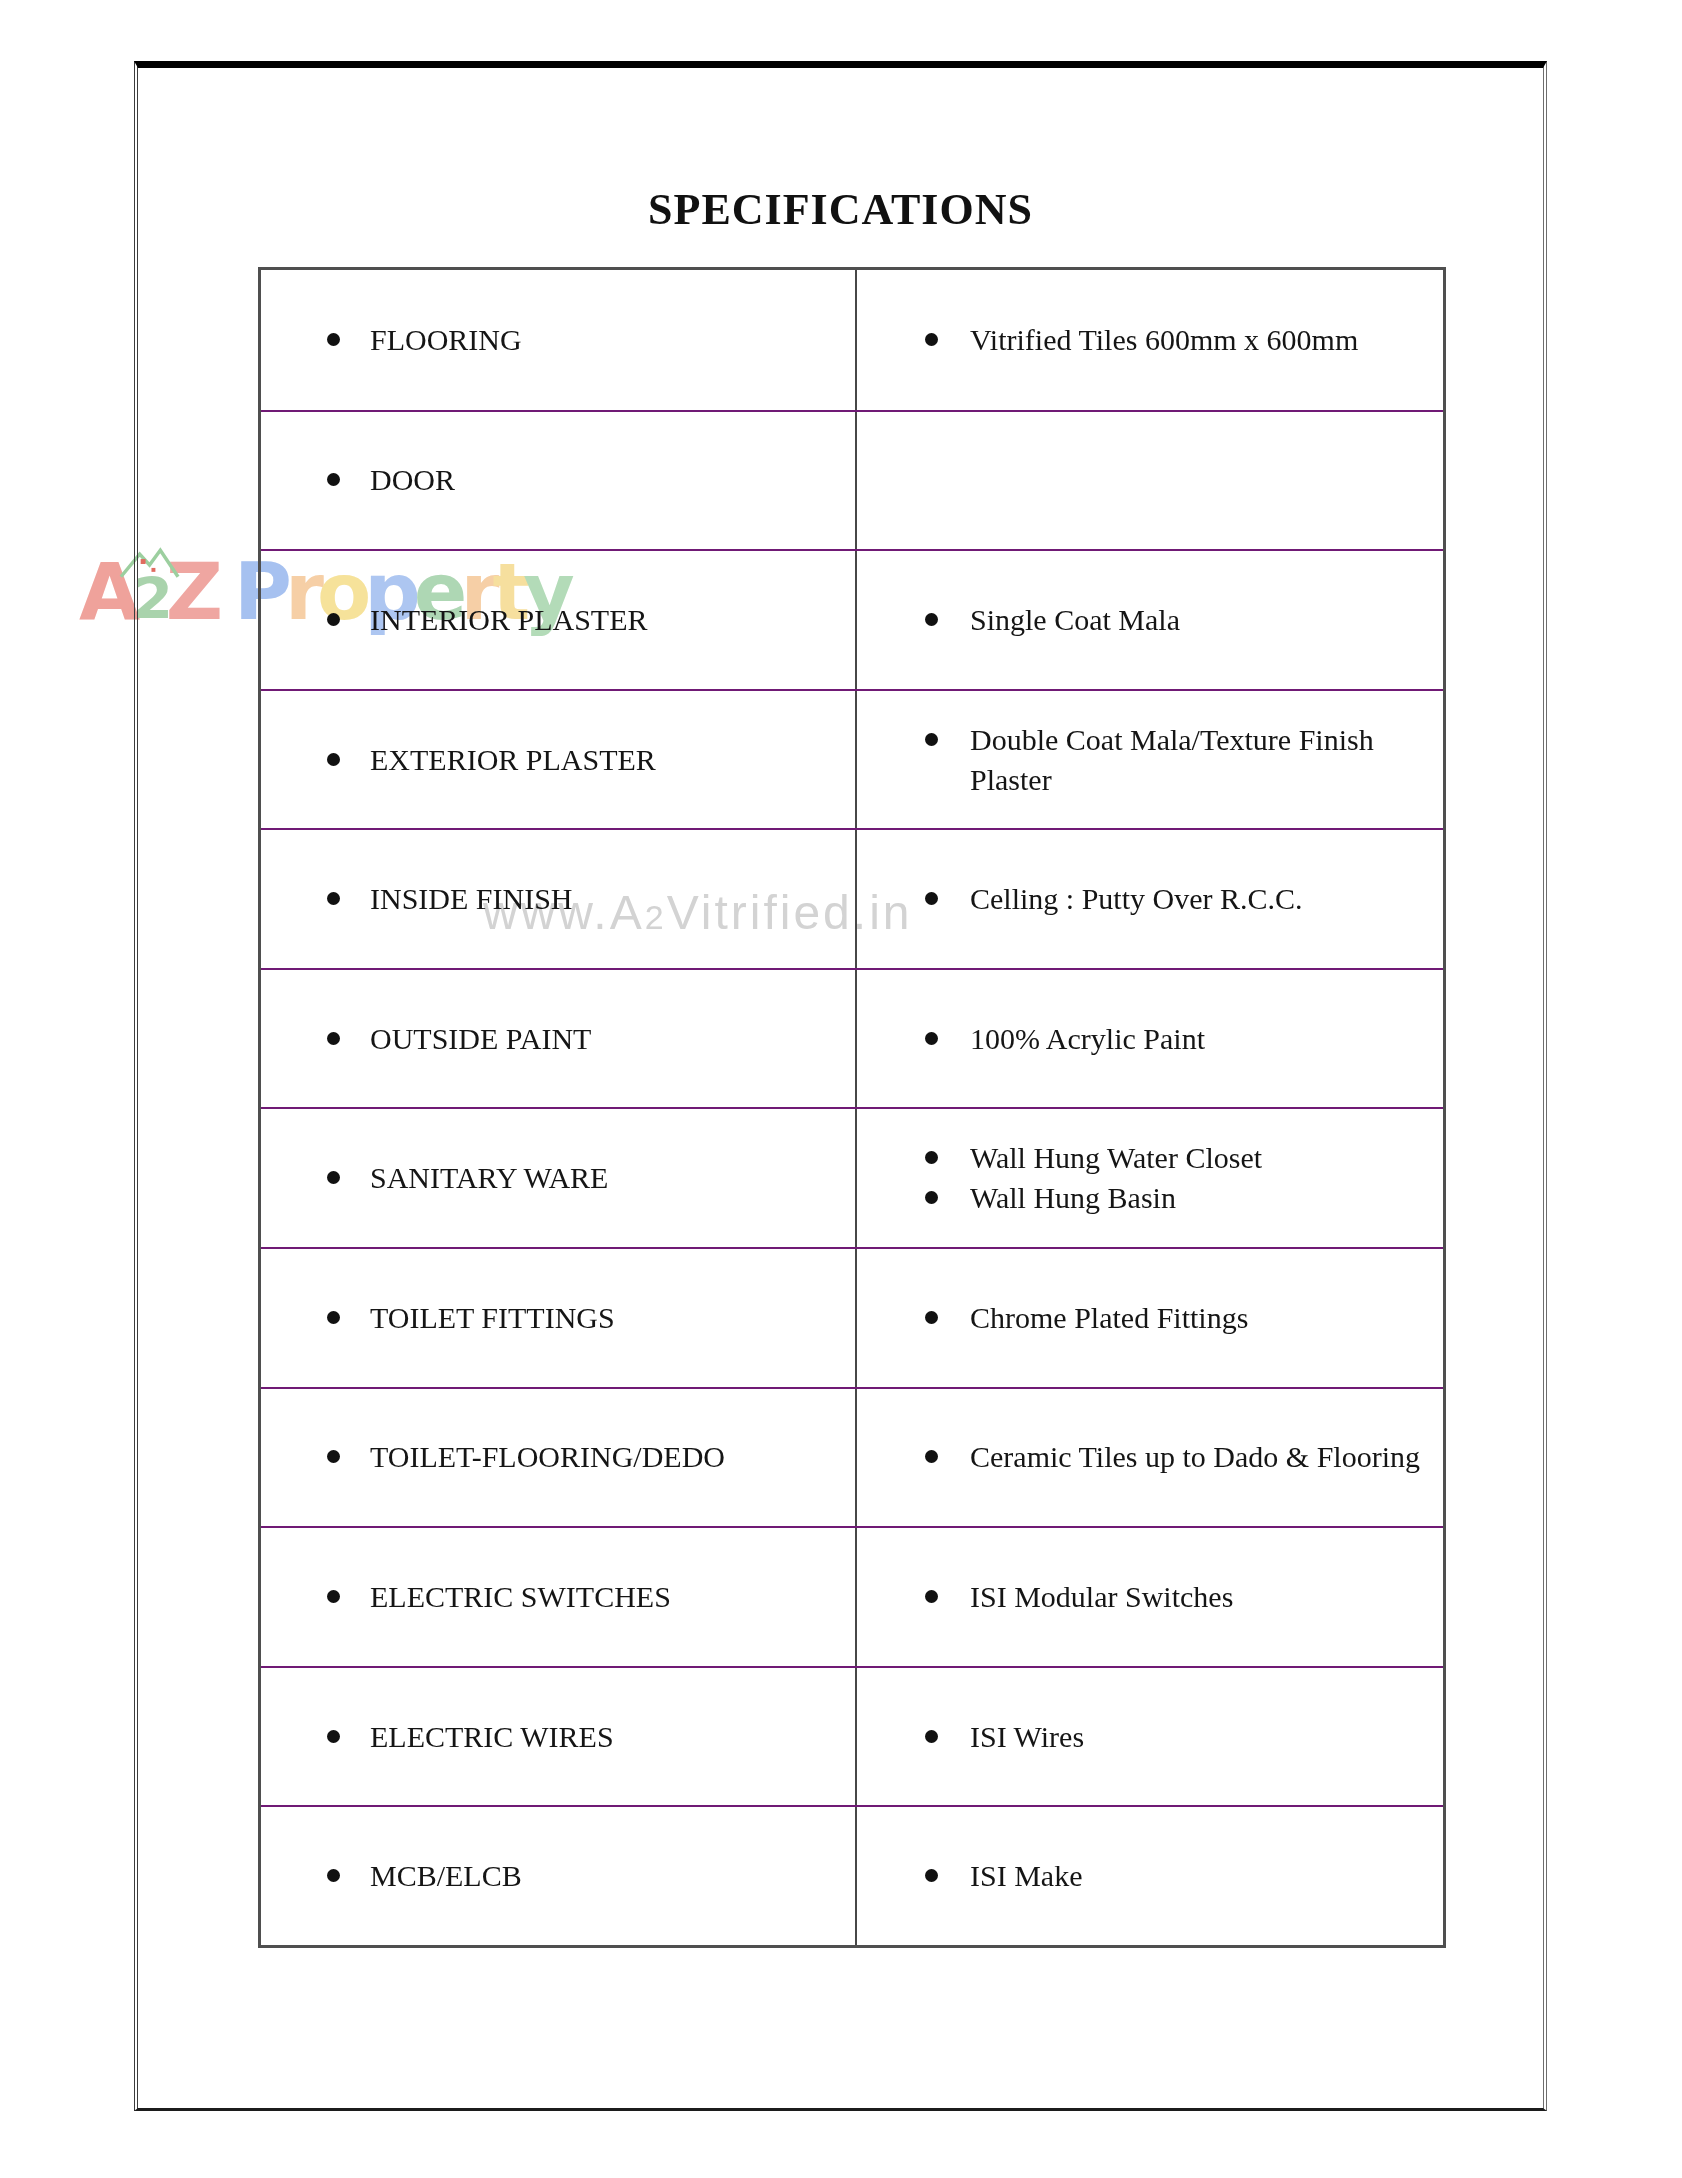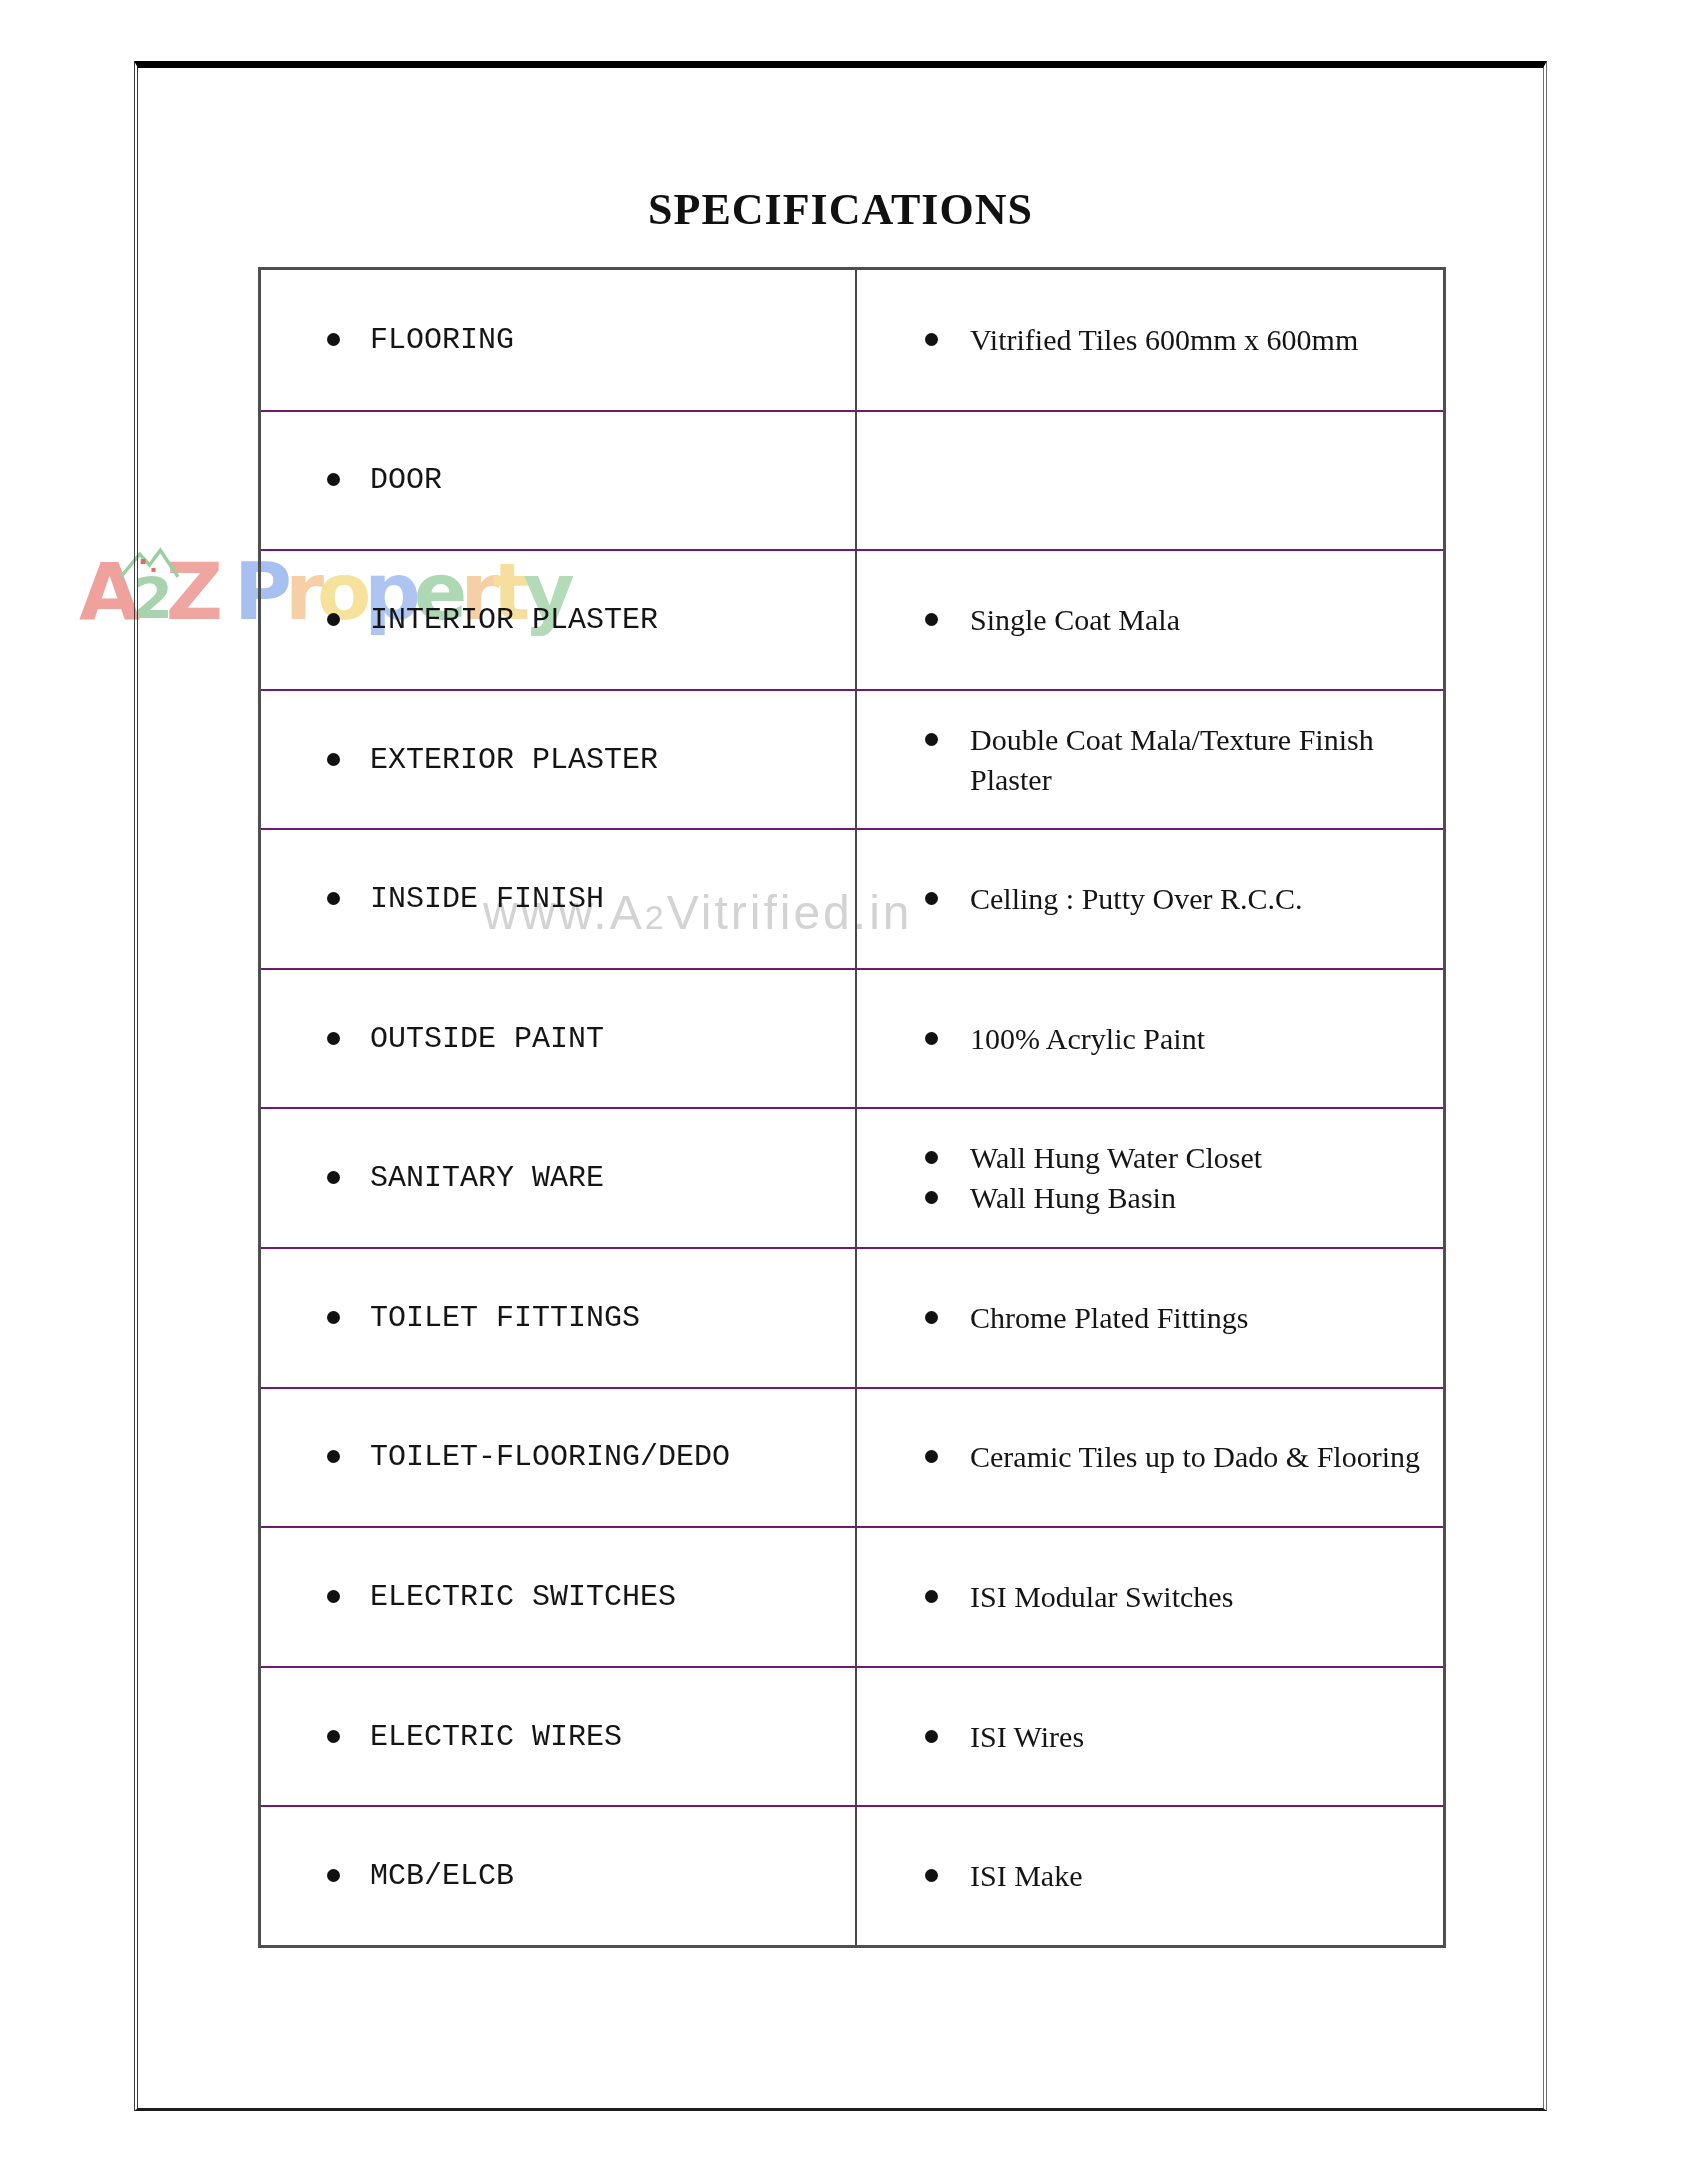--- a/index.html
+++ b/index.html
@@ -44,21 +44,21 @@
     box-sizing:border-box; border:3px solid #4f4f4f; z-index:2;
     display:grid; grid-template-rows:repeat(12, 1fr); background:transparent;
   }
   .trow { display:grid; grid-template-columns:596px 1fr; min-height:0; }
   .trow + .trow { border-top:2px solid #701a75; }
   .cell {
     display:flex; flex-direction:column; justify-content:center;
     min-height:0; box-sizing:border-box; font-size:30px; line-height:40px;
   }
   .cell-l { border-right:2px solid #474747; }
-  .cell-l .item { position:relative; padding-left:109px; padding-right:16px;font-family:Liberation Mono, monospace; }
+  .cell-l .item { position:relative; padding-left:109px; padding-right:16px; }
   .cell-r .item { position:relative; padding-left:113px; padding-right:2px; }
   .bullet {
     position:absolute; width:13px; height:13px; border-radius:50%;
     background:#111; top:13px;
   }
   .cell-l .bullet { left:66px; }
   .cell-r .bullet { left:68px; }
   .cell-r.spaced .item + .item { margin-top:16px; }
 </style>
 </head>

